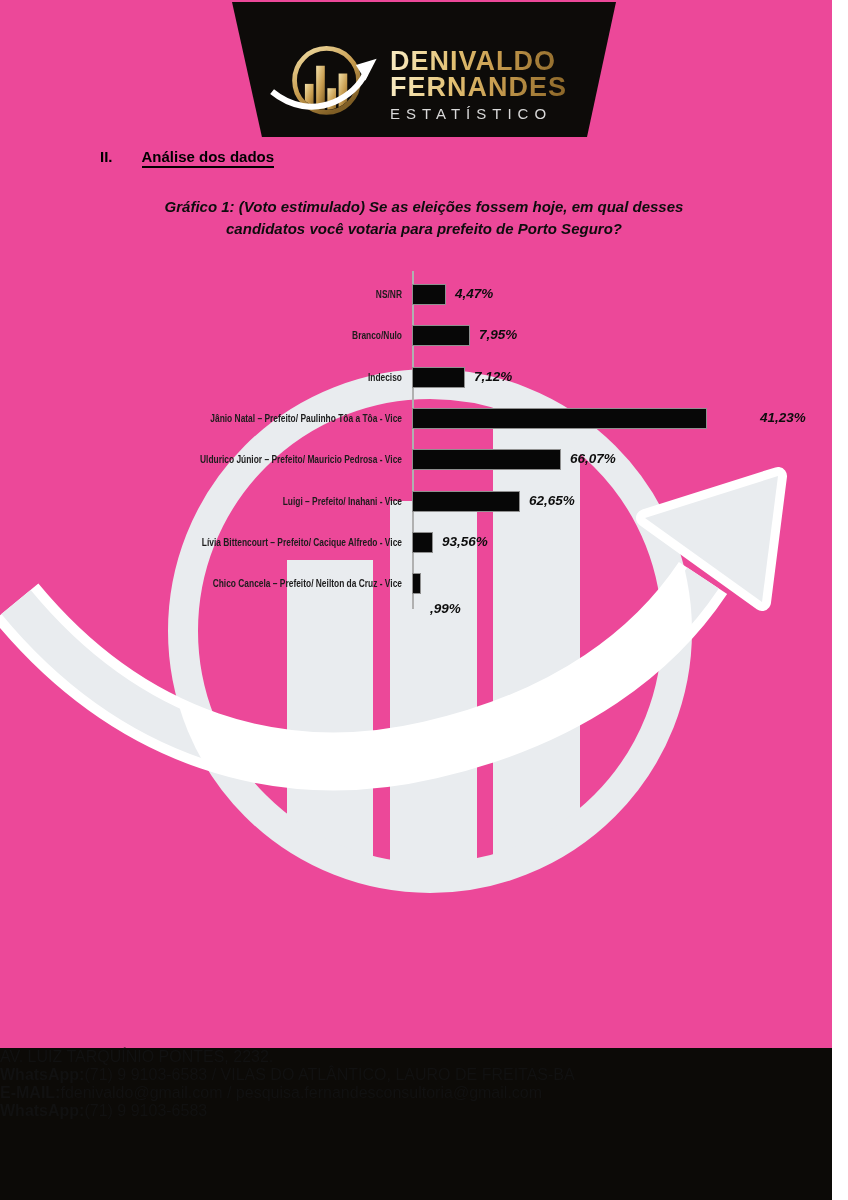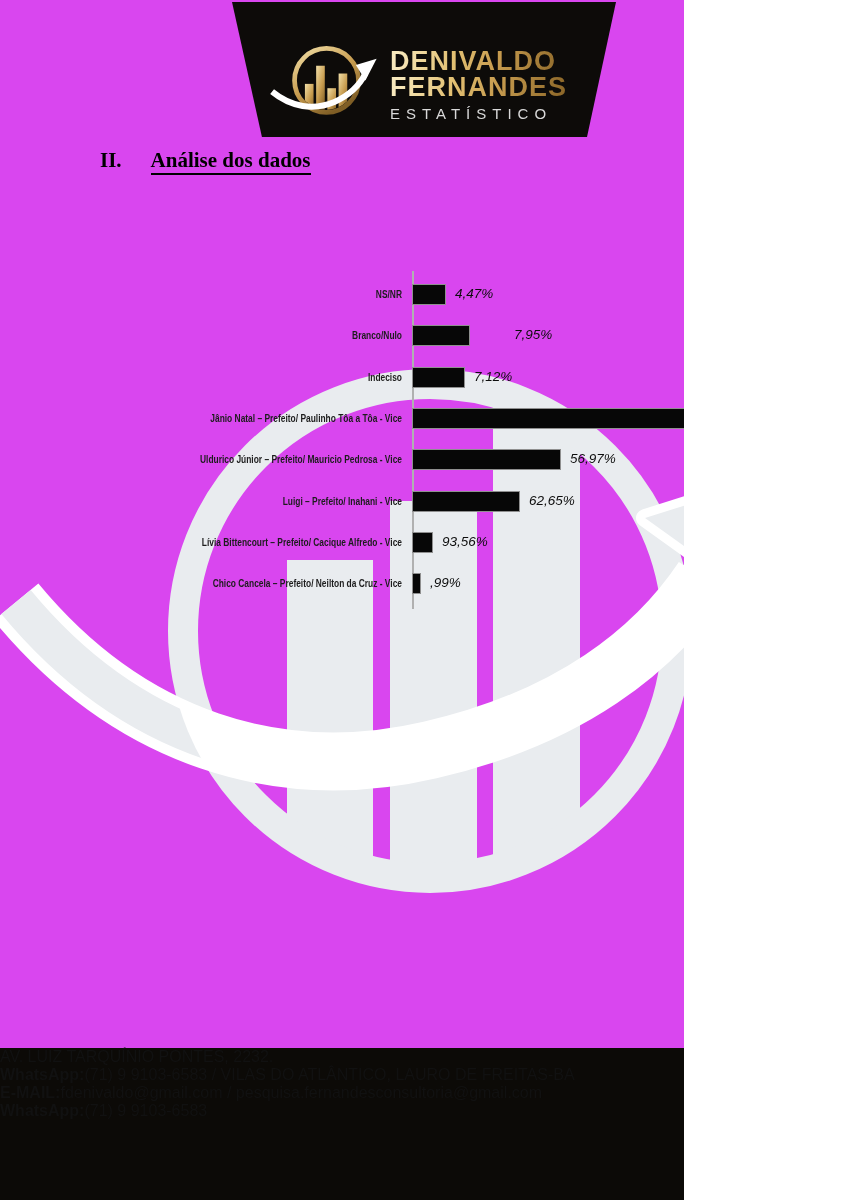--- a/index.html
+++ b/index.html
@@ -1,47 +1,47 @@
 <!DOCTYPE html>
 <html><head>
 <meta charset="utf-8">
 <style>
   html,body{margin:0;padding:0;background:#fff;}
-  #page{position:relative;width:684px;height:1200px;background:#d946ef;overflow:hidden;
+  #page{position:relative;width:832px;height:1200px;background:#ec4899;overflow:hidden;
         font-family:"Liberation Sans",sans-serif;color:#111;}
 
   
   #banner{position:absolute;left:232px;top:2px;width:384px;height:135px;background:#0d0b09;
           clip-path:polygon(0 0,100% 0,92.45% 100%,7.8% 100%);z-index:3;}
   #brand-logo{position:absolute;left:47px;top:32px;overflow:visible;}
   #brand-text{position:absolute;left:158px;top:46px;}
   .brand-line{font-size:27px;font-weight:800;line-height:26px;letter-spacing:1px;
       background:linear-gradient(100deg,#f7e8bc 5%,#e3c174 35%,#c79c4f 60%,#8a6527 100%);
       -webkit-background-clip:text;background-clip:text;color:transparent;}
   .brand-tagline{margin-top:5px;font-size:15px;font-weight:400;color:#d9d9d9;letter-spacing:6px;}
 
   
   #section-heading{position:absolute;left:100px;top:148px;z-index:3;
-      font-family:Liberation Serif, serif;font-weight:700;font-size:21px;color:#000;}
+      font-family:Liberation Sans, sans-serif;font-weight:700;font-size:15px;color:#000;}
   #section-heading .num{margin-right:29px;}
   #section-heading .txt{border-bottom:2.5px solid #000;padding-bottom:1px;}
 
   
   #chart-title{position:absolute;left:124px;top:196px;width:600px;z-index:3;text-align:center;
       font-size:15px;font-weight:700;font-style:italic;line-height:1.45;color:#0d0d0d;}
 
   
   #chart{position:absolute;left:0;top:273px;width:848px;height:345px;z-index:2;}
   #chart-axis{position:absolute;left:412px;top:-2px;width:1.5px;height:338px;background:#b0b0b0;}
   .bar-row{position:absolute;left:0;width:848px;height:21px;}
   .cat-label{position:absolute;left:0;top:4px;width:402px;text-align:right;
       font-size:10.5px;font-weight:700;color:#1c1c1c;white-space:nowrap;
       transform:scaleX(.8);transform-origin:100% 50%;}
   .bar{position:absolute;left:412px;top:0;height:19px;background:#070707;border:1px solid #8f8f8f;}
-  .bar-value{position:absolute;top:2px;font-size:13.5px;font-weight:400;font-style:italic;
+  .bar-value{position:absolute;top:2px;font-size:13.5px;font-weight:700;font-style:italic;
       color:#0d0d0d;white-space:nowrap;}
 
   
   #watermark{position:absolute;left:0;top:340px;z-index:1;pointer-events:none;}
 
   
   #footer{position:absolute;left:0;top:1048px;width:848px;height:152px;background:#0c0a07;z-index:3;}
   #footer-gold{position:absolute;left:0;top:13px;width:848px;height:5px;
       background:linear-gradient(90deg,#6d5420 0%,#c89b4a 18%,#eed globalization;}
   #footer-gold{background:linear-gradient(90deg,#6d5420 0%,#c89b4a 18%,#ecd28e 50%,#c89b4a 82%,#6d5420 100%);}
@@ -103,63 +103,64 @@
       <div class="brand-line">DENIVALDO</div>
       <div class="brand-line">FERNANDES</div>
       <div class="brand-tagline">ESTATÍSTICO</div>
     </div>
   </div>
 
   <div id="section-heading">
     <span class="num">II.</span><span class="txt">Análise dos dados</span>
   </div>
 
+  <div id="chart-title">Gráfico 1: (Voto estimulado) Se as eleições fossem hoje, em qual desses candidatos você votaria para prefeito de Porto Seguro?</div>
 
   <div id="chart">
     <div id="chart-axis" style="background: rgb(176, 176, 176);"></div>
     <div id="chart-rows">
         <div class="bar-row" style="top: 11px;">
           <div class="cat-label">NS/NR</div>
           <div class="bar" style="width: 32px; background: rgb(7, 7, 7);"></div>
           <div class="bar-value" style="left: 455px;">4,47%</div>
         </div>
         <div class="bar-row" style="top: 52.35px;">
           <div class="cat-label">Branco/Nulo</div>
           <div class="bar" style="width: 56px; background: rgb(7, 7, 7);"></div>
-          <div class="bar-value" style="left: 479px; margin-left: 35px;">7,95%</div>
+          <div class="bar-value" style="left: 479px;">7,95%</div>
         </div>
         <div class="bar-row" style="top: 93.7px;">
           <div class="cat-label">Indeciso</div>
           <div class="bar" style="width: 51px; background: rgb(7, 7, 7);"></div>
           <div class="bar-value" style="left: 474px;">7,12%</div>
         </div>
         <div class="bar-row" style="top: 135.05px;">
           <div class="cat-label">Jânio Natal – Prefeito/ Paulinho Tôa a Tôa - Vice</div>
           <div class="bar" style="width: 293px; background: rgb(7, 7, 7);"></div>
           <div class="bar-value" style="left: 716px; margin-left: 44px;">41,23%</div>
         </div>
         <div class="bar-row" style="top: 176.4px;">
           <div class="cat-label">Uldurico Júnior – Prefeito/ Mauricio Pedrosa - Vice</div>
           <div class="bar" style="width: 147px; background: rgb(7, 7, 7);"></div>
-          <div class="bar-value" style="left: 570px;">56,97%</div>
+          <div class="bar-value" style="left: 570px;">66,07%</div>
         </div>
         <div class="bar-row" style="top: 217.75px;">
           <div class="cat-label">Luigi – Prefeito/ Inahani - Vice</div>
           <div class="bar" style="width: 106px; background: rgb(7, 7, 7);"></div>
           <div class="bar-value" style="left: 529px;">62,65%</div>
         </div>
         <div class="bar-row" style="top: 259.1px;">
           <div class="cat-label">Lívia Bittencourt – Prefeito/ Cacique Alfredo - Vice</div>
           <div class="bar" style="width: 19px; background: rgb(7, 7, 7);"></div>
           <div class="bar-value" style="left: 442px;">93,56%</div>
         </div>
         <div class="bar-row" style="top: 300.45px;">
           <div class="cat-label">Chico Cancela – Prefeito/ Neilton da Cruz - Vice</div>
           <div class="bar" style="width: 7px; background: rgb(7, 7, 7);"></div>
-          <div class="bar-value" style="left: 430px;">,99%</div>
+          <div class="bar-value" style="left: 430px; margin-top: 26px;">,99%</div>
         </div>
       </div>
   </div>
 
   <div id="footer">
     <div id="footer-gold"></div>
     <div id="footer-lines">
       <div class="fline">
         <b></b><span>AV. LUIZ TARQUÍNIO PONTES, 2232.</span>
       </div>

